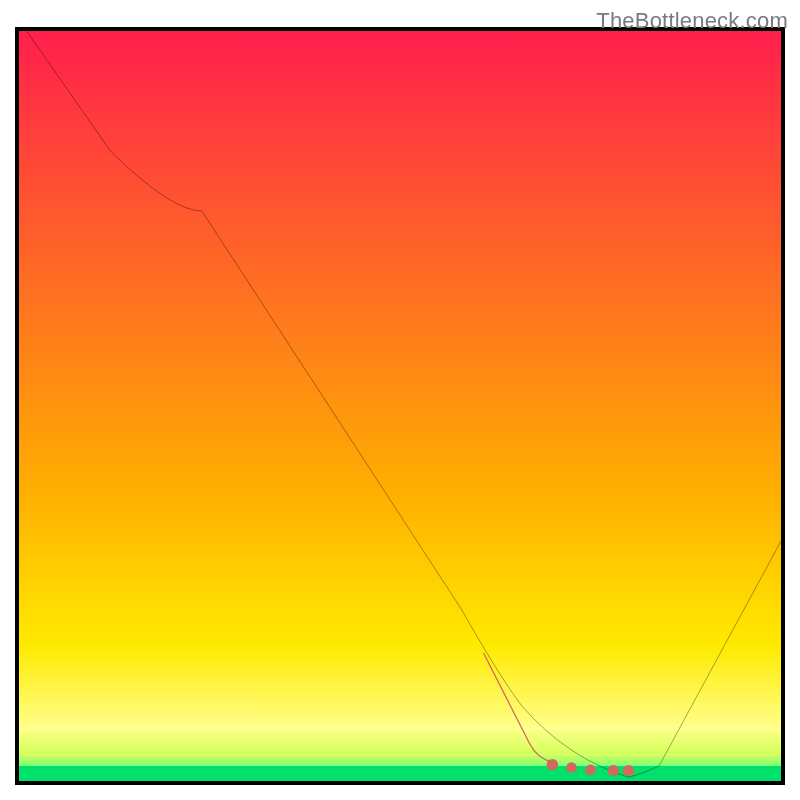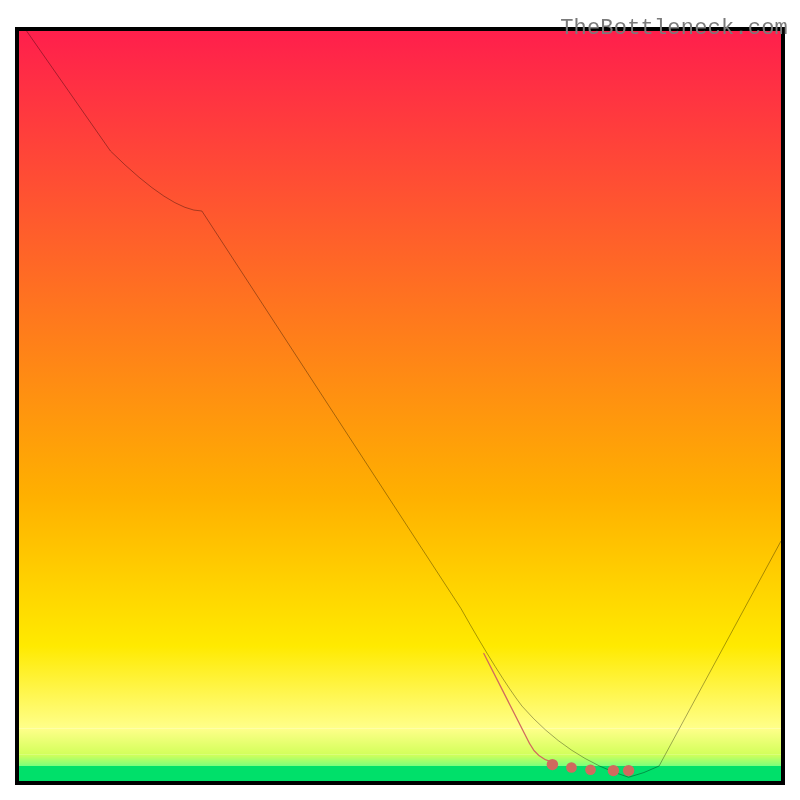--- a/index.html
+++ b/index.html
@@ -12,28 +12,27 @@
     font-family: Arial, Helvetica, sans-serif;
   }
   .outer {
     position: relative;
     width: 800px;
     height: 800px;
     box-sizing: border-box;
   }
   .watermark {
     position: absolute;
-    top: 16px;
+    top: 8px;
     right: 12px;
     font-size: 22px;
     font-weight: 500;
     color: #7a7a7a;
     letter-spacing: 0.2px;
     z-index: 5;
-    font-family: Liberation Mono, monospace;
   }
   .plot-frame {
     position: absolute;
     left: 15px;
     top: 27px;
     width: 770px;
     height: 758px;
     border: 4px solid #000;
     box-sizing: border-box;
     overflow: hidden;

